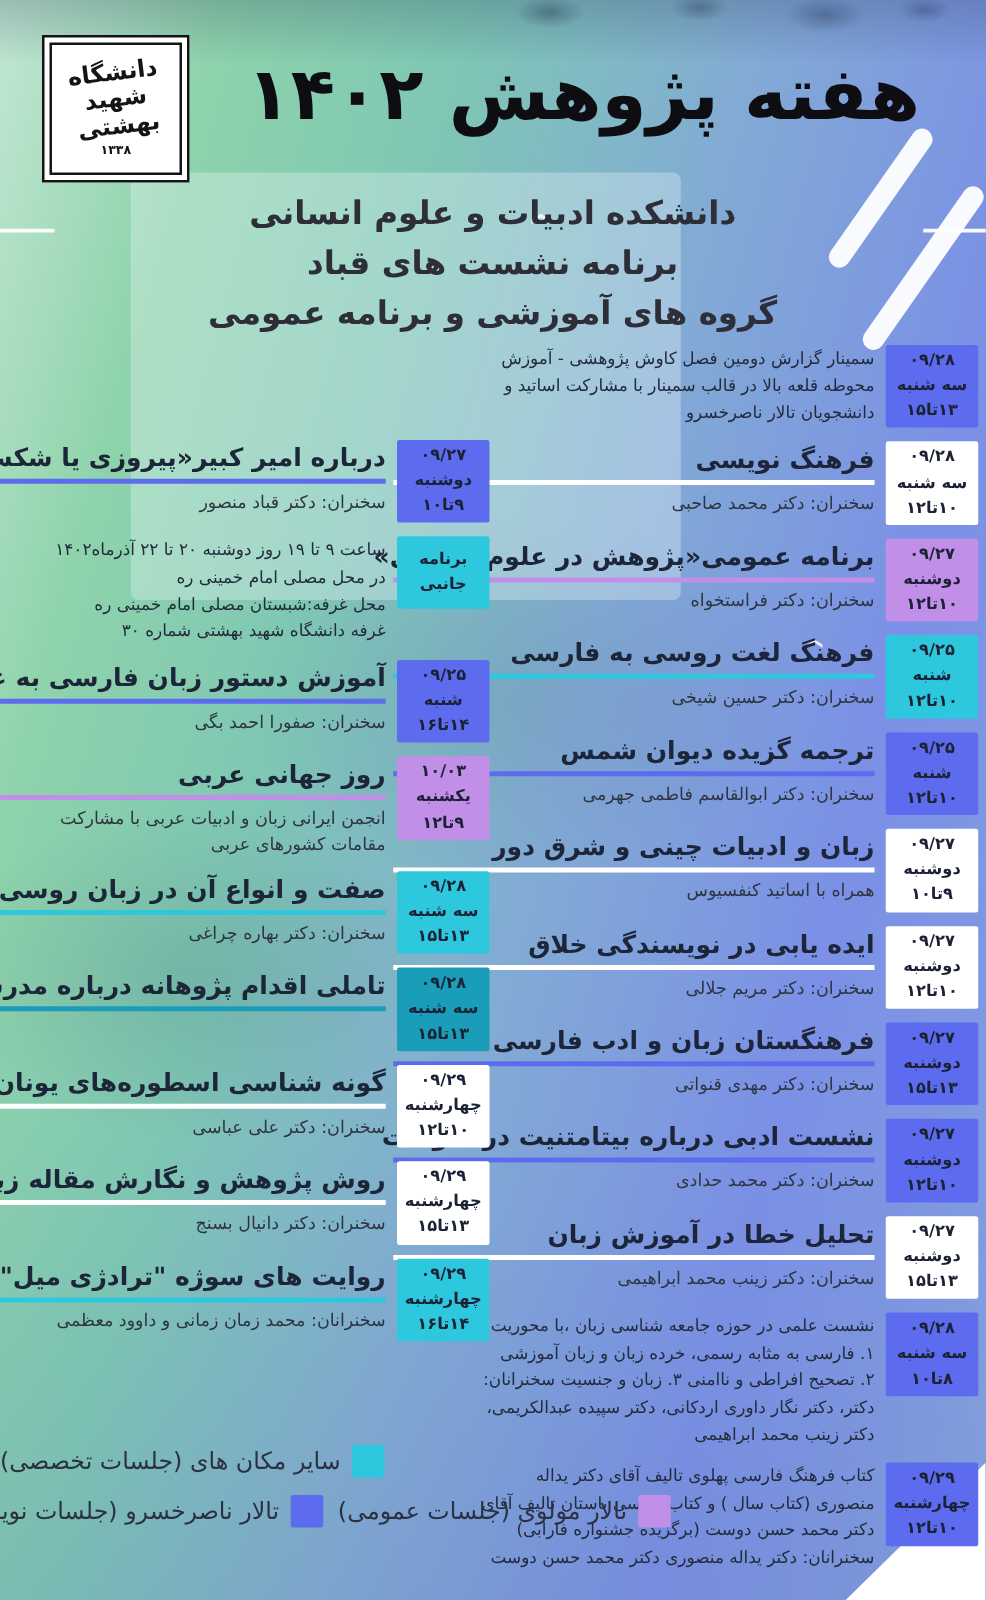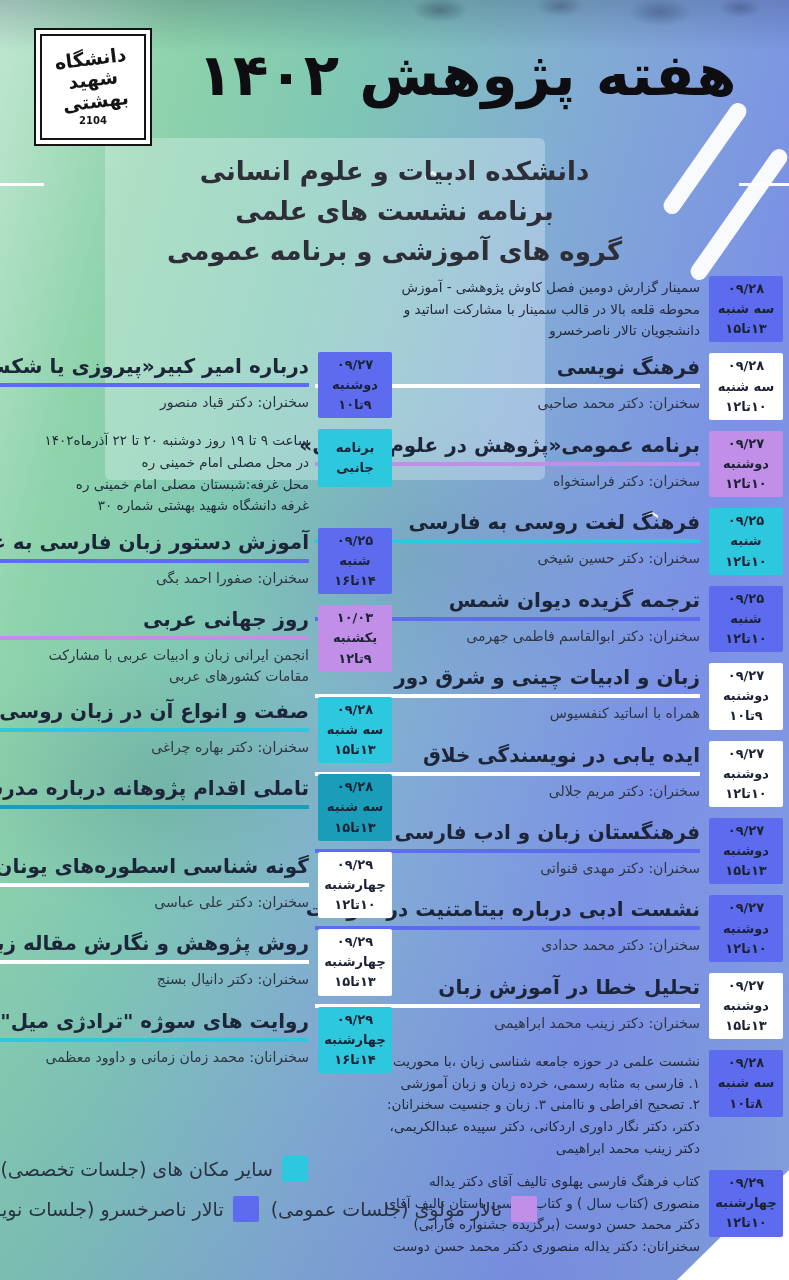--- a/index.html
+++ b/index.html
@@ -80,29 +80,29 @@
   <span class="chevron chev1">❯</span>
   <span class="chevron chev2">❯</span>
 
   <div class="logo-box">
     <div class="logo-inner">
       <div class="logo-name">
         <div>دانشگاه</div>
         <div>شهید</div>
         <div>بهشتی</div>
       </div>
-      <div class="logo-year">2104</div>
+      <div class="logo-year">۱۳۳۸</div>
     </div>
   </div>
 
   <div class="poster-title">هفته پژوهش ۱۴۰۲</div>
 
   <div class="subtitles">
     <div>دانشکده ادبیات و علوم انسانی</div>
-    <div>برنامه نشست های علمی</div>
+    <div>برنامه نشست های قباد</div>
     <div>گروه های آموزشی و برنامه عمومی</div>
   </div>
 
   <div class="col col-right" id="col-right">
       <div class="row">
         <div class="badge" style="background: rgb(93, 108, 238);">
           <div>۰۹/۲۸</div>
           <div>سه شنبه</div>
           <div>۱۳تا۱۵</div>
         </div>

